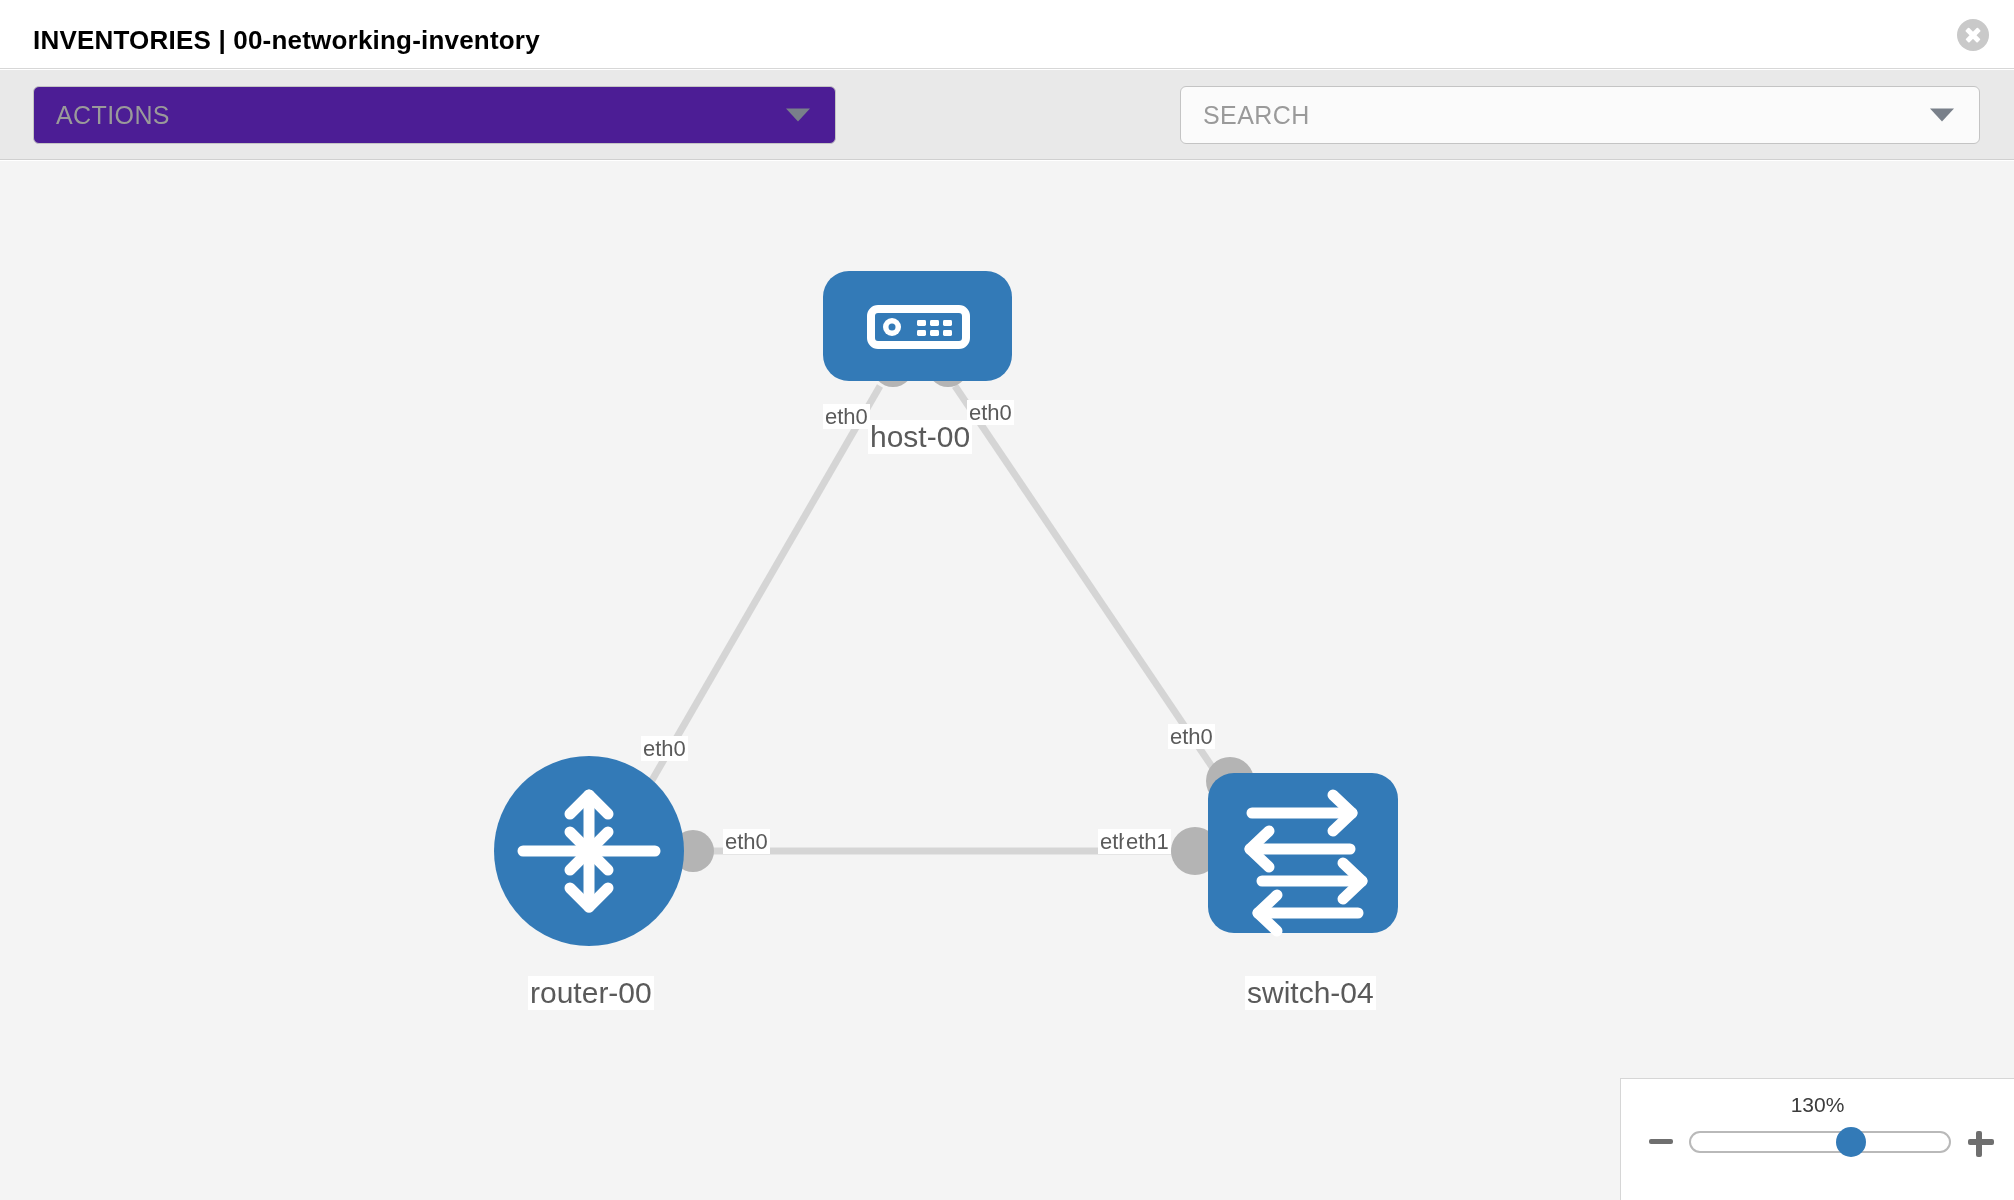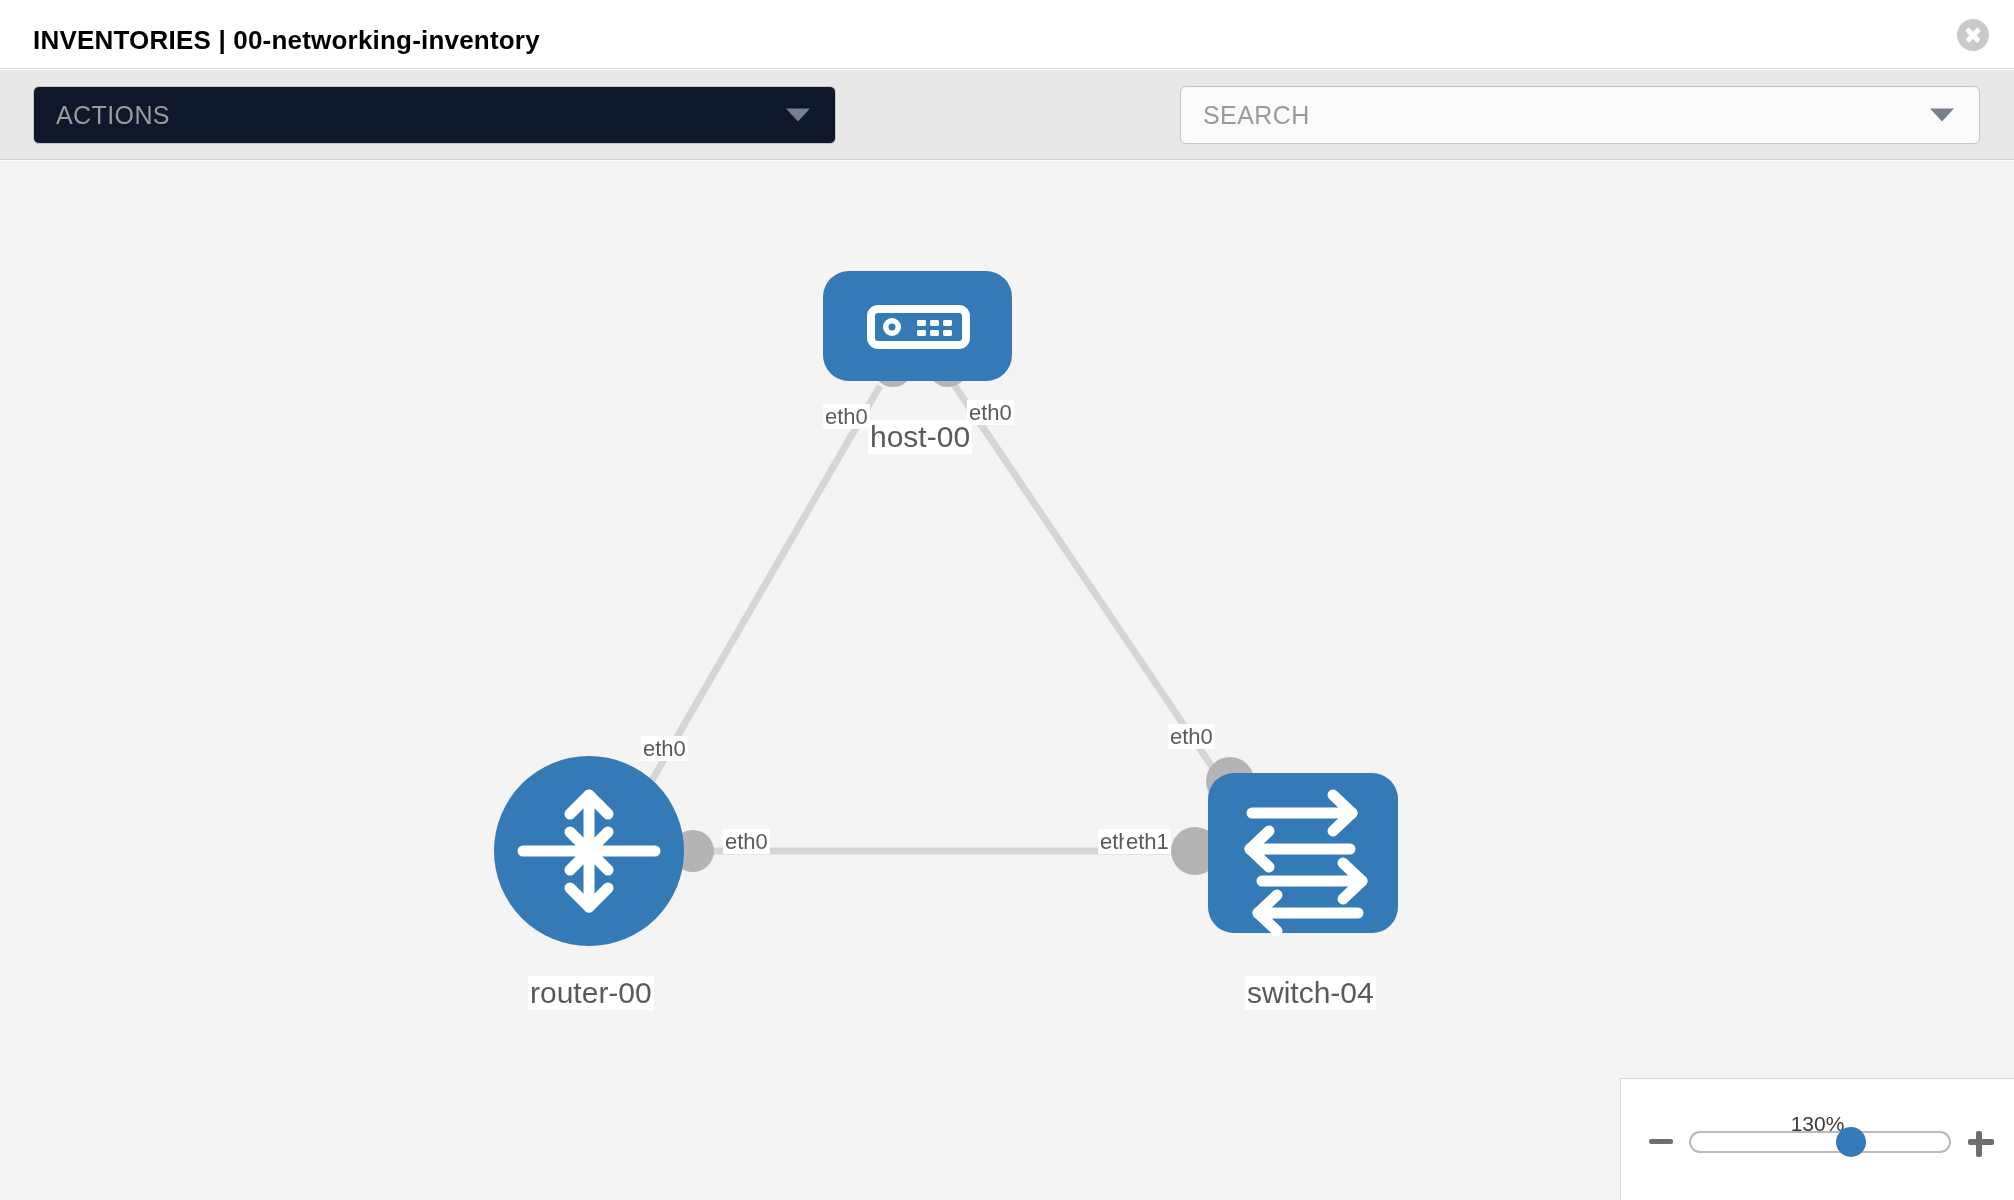--- a/index.html
+++ b/index.html
@@ -43,21 +43,21 @@
   
   .toolbar {
     position: absolute; top: 70px; left: 0;
     width: 2014px; height: 90px;
     background: #e9e9e9;
     border-bottom: 1px solid #d0d0d0;
   }
   .actions-select {
     position: absolute; left: 33px; top: 16px;
     width: 803px; height: 58px;
-    background: #0f172a;
+    background: #4c1d95;
     border: 1px solid #c4c4c4;
     border-radius: 6px;
   }
   .actions-select .lbl {
     position: absolute; left: 22px; top: 50%;
     transform: translateY(-50%);
     font-size: 25px; color: #9a9a9a;
     letter-spacing: 0.4px;
   }
   .caret {
@@ -114,21 +114,21 @@
   .zoom-panel {
     position: absolute; right: 0; bottom: 0;
     width: 394px; height: 122px;
     background: #ffffff;
     border-left: 1px solid #d6d6d6;
     border-top: 1px solid #d6d6d6;
   }
   .zoom-value {
     position: absolute; top: 14px; left: 0; right: 0;
     text-align: center;
-    font-size: 21px; color: #3c3c3c; margin-top: 19px;
+    font-size: 21px; color: #3c3c3c;
   }
   .zoom-minus, .zoom-plus {
     position: absolute; top: 48px;
     width: 30px; height: 30px; cursor: pointer;
   }
   .zoom-minus { left: 25px; }
   .zoom-plus  { right: 18px; }
   .zoom-minus::before {
     content:""; position:absolute; left:3px; top:12px;
     width:24px; height:5px; background:#6f6f6f; border-radius:2px;

